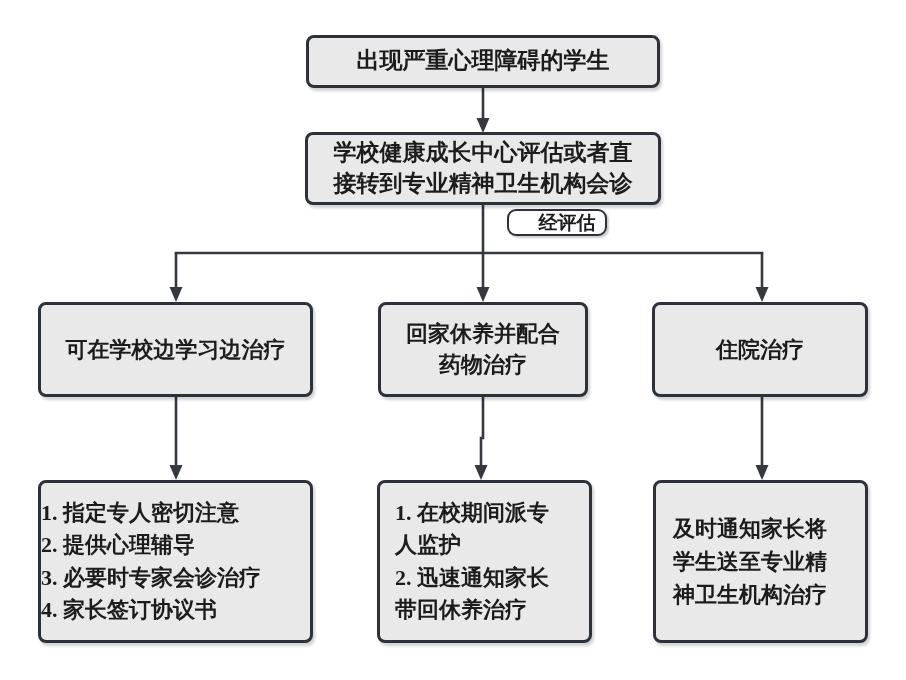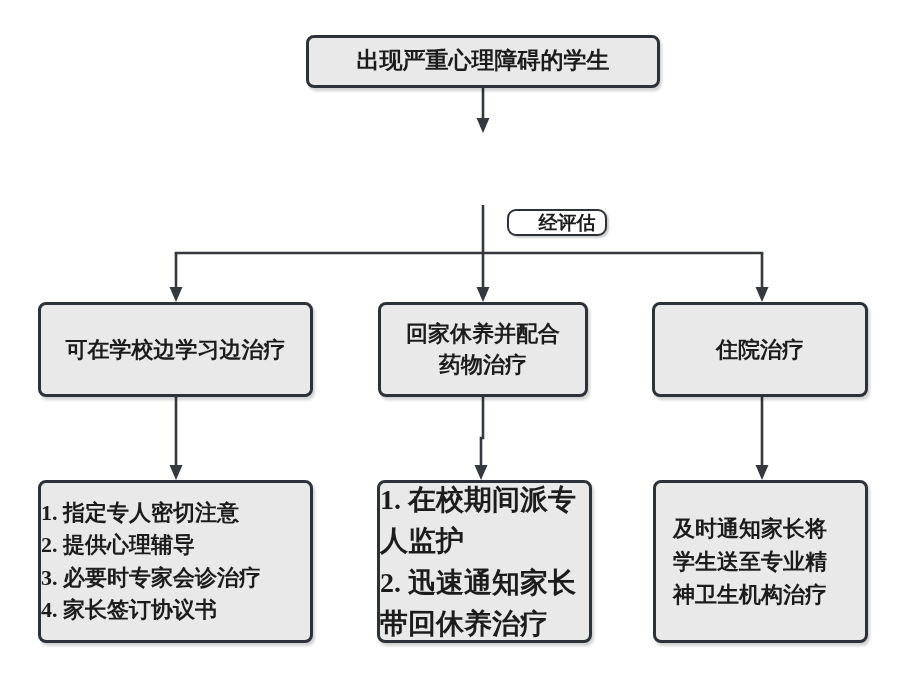--- a/index.html
+++ b/index.html
@@ -68,21 +68,21 @@
     font-size: 19px;
     display: flex;
     align-items: center;
     justify-content: center;
     padding-left: 20px;
   }
   .node-school    { left: 38px;  top: 302px; width: 275px; height: 95px;  font-size: 22px; text-align: center; }
   .node-home      { left: 378px; top: 302px; width: 210px; height: 95px;  font-size: 22px; line-height: 1.4; }
   .node-hospital  { left: 652px; top: 302px; width: 216px; height: 95px;  font-size: 22px; }
   .node-dschool   { left: 38px;  top: 480px; width: 275px; height: 163px; font-size: 22px; line-height: 1.47; padding-right: 6px; }
-  .node-dhome     { left: 377px; top: 480px; width: 215px; height: 163px; font-size: 28px; line-height: 1.47; padding-right: 6px; }
+  .node-dhome     { left: 377px; top: 480px; width: 215px; height: 163px; font-size: 22px; line-height: 1.47; padding-left: 15px; padding-right: 6px; }
   .node-dhospital { left: 653px; top: 480px; width: 215px; height: 163px; font-size: 22px; line-height: 1.5;  padding-left: 17px; }
 </style>
 </head>
 <body>
 
 <div class="canvas">
 
   <svg class="edges" viewBox="0 0 906 680" xmlns="http://www.w3.org/2000/svg">
 
     <path d="M483,88 V119"></path>
@@ -101,20 +101,22 @@
     <path d="M176,397 V466"></path>
     <polygon points="176,480 169.5,465 182.5,465"></polygon>
     <path d="M483,397 V438 H481 V466"></path>
     <polygon points="481,480 474.5,465 487.5,465"></polygon>
     <path d="M762,397 V466"></path>
     <polygon points="762,480 755.5,465 768.5,465"></polygon>
   </svg>
 
   <div class="node node-top">出现严重心理障碍的学生</div>
 
+  <div class="node node-assess">学校健康成长中心评估或者直
+接转到专业精神卫生机构会诊</div>
 
   <div class="edge-label">经评估</div>
 
   <div class="node node-school">可在学校边学习边治疗</div>
 
   <div class="node node-home">回家休养并配合
 药物治疗</div>
 
   <div class="node node-hospital">住院治疗</div>
 

